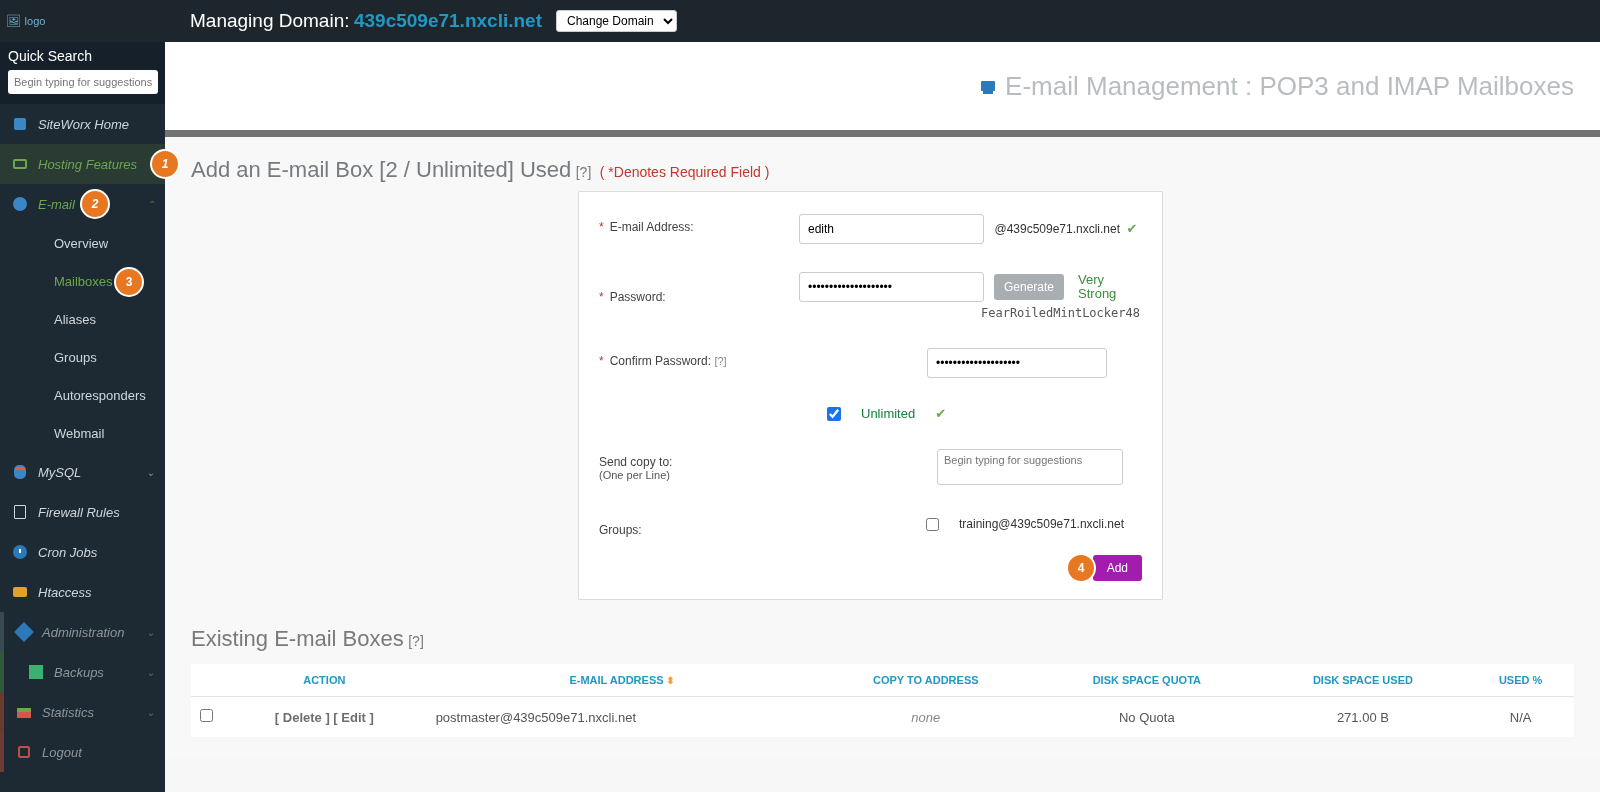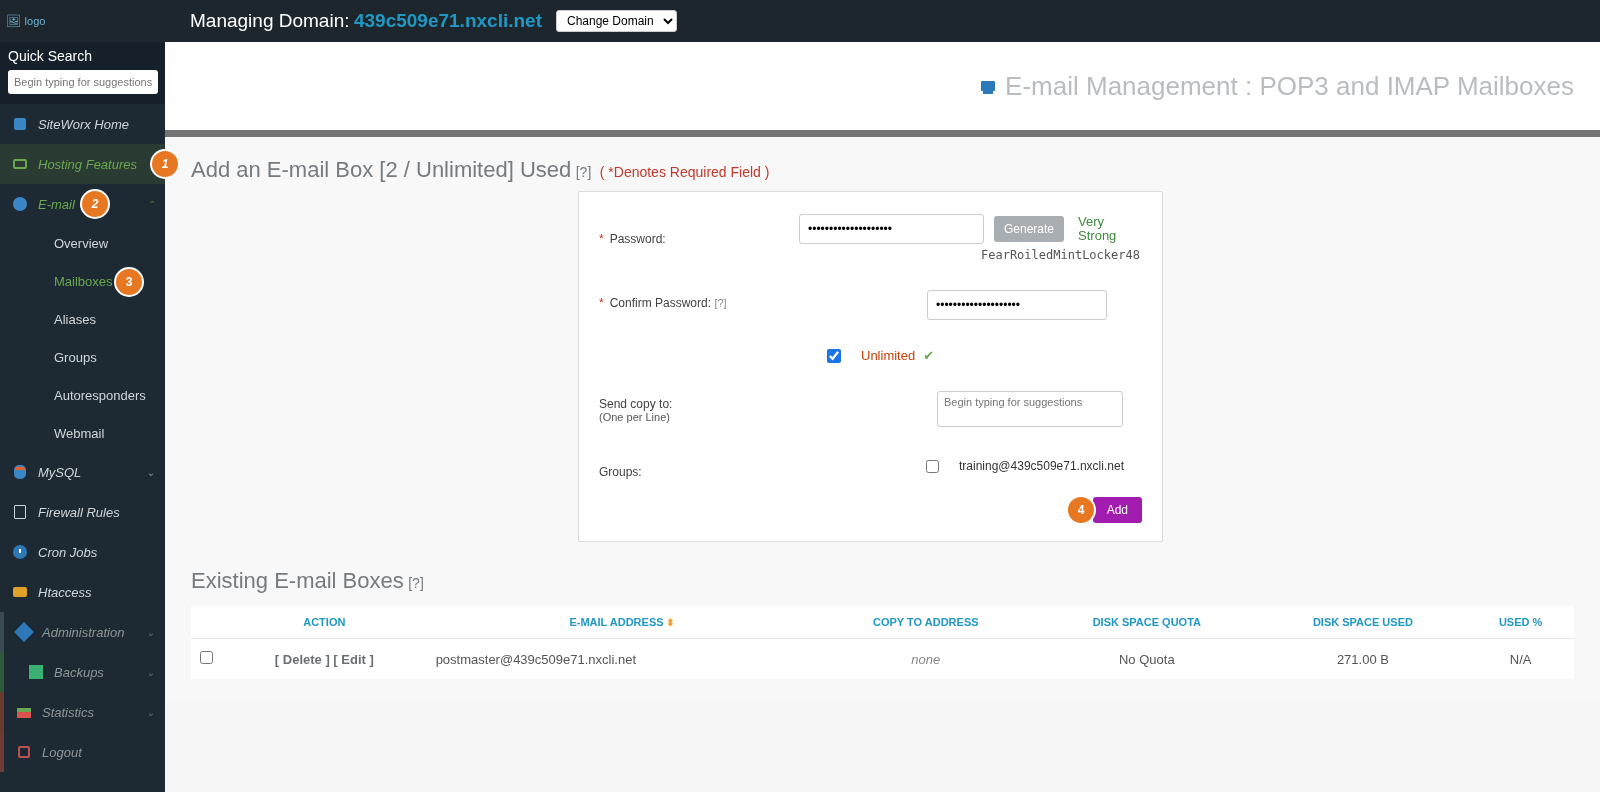--- a/index.html
+++ b/index.html
@@ -70,21 +70,21 @@
   .tick { color:#6aa84f; margin-left:2px; font-size:13px; }
   .pw-row .finput { display:flex; flex-direction:column; }
   .pw-top { display:flex; align-items:center; }
   .pw-input { width:185px; }
   .btn-gen { height:26px; padding:0 10px; background:#a9aeb2; color:#fff; border:none; border-radius:3px; font-size:12px; margin-left:10px; cursor:pointer; }
   .pw-strength { color:#3d8b3d; font-size:13px; margin-left:14px; line-height:1.1; text-align:left; width:54px; }
   .pw-hint { font-family: monospace; font-size:12px; color:#555; margin-top:4px; margin-left:182px; }
   .cpw-input { width:180px; }
   .quota-wrap { display:flex; align-items:center; }
   .quota-wrap input[type=checkbox]{ margin-right:20px; accent-color:#1a73e8; width:14px;height:14px;}
-  .quota-wrap .ulabel { font-size:13px; color:#c2410c; margin-right:6px; }
+  .quota-wrap .ulabel { font-size:13px; color:#15803d; margin-right:18px; }
   .sendcopy-ta { width:186px; height:36px; border:1px solid #ccc; border-radius:3px; font-size:11px; color:#888; padding:4px 6px; resize:none; font-family:inherit; }
   .groups-wrap { display:flex; align-items:center; }
   .groups-wrap input[type=checkbox]{margin-right:20px;width:13px;height:13px;}
   .groups-wrap .glabel { font-size:12px; color:#333; }
   .actions { display:flex; justify-content:flex-end; align-items:center; }
   .btn-add { height:26px; padding:0 14px; background:#a21caf; color:#fff; border:none; border-radius:3px; font-size:12px; cursor:pointer; }
 
   
   .existing { margin-top:26px; }
   table.tbl { width:100%; border-collapse:collapse; background:#fff; margin-top:12px; }
@@ -225,20 +225,28 @@
   <div class="content">
 
     <div>
       <h2 class="sec">Add an E-mail Box [2 / Unlimited] Used</h2>
       <span class="help-q">[?]</span>
       <span class="req-note">( *Denotes Required Field )</span>
     </div>
 
     <div class="form-card">
 
+      <div class="frow">
+        <div class="flabel"><span class="star">*</span><span>E-mail Address:</span></div>
+        <div class="finput">
+          <input type="text" class="email-input" value="edith" style="">
+          <span class="at-dom">@439c509e71.nxcli.net</span>
+          <span class="tick">✔</span>
+        </div>
+      </div>
 
       <div class="frow pw-row">
         <div class="flabel" style="padding-top:18px;"><span class="star">*</span><span>Password:</span></div>
         <div class="finput">
           <div class="pw-top">
             <input type="password" class="pw-input" value="••••••••••••••••••••" style="">
             <button class="btn-gen">Generate</button>
             <div class="pw-strength">Very Strong</div>
           </div>
           <div class="pw-hint">FearRoiledMintLocker48</div>

